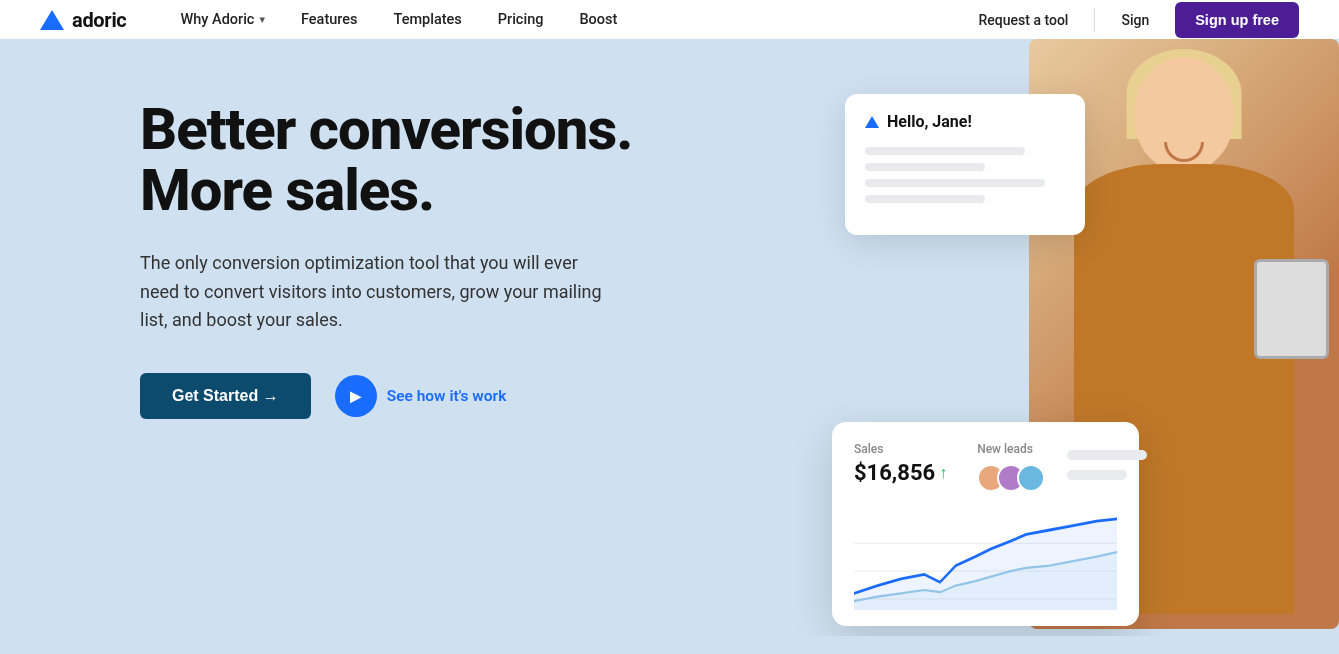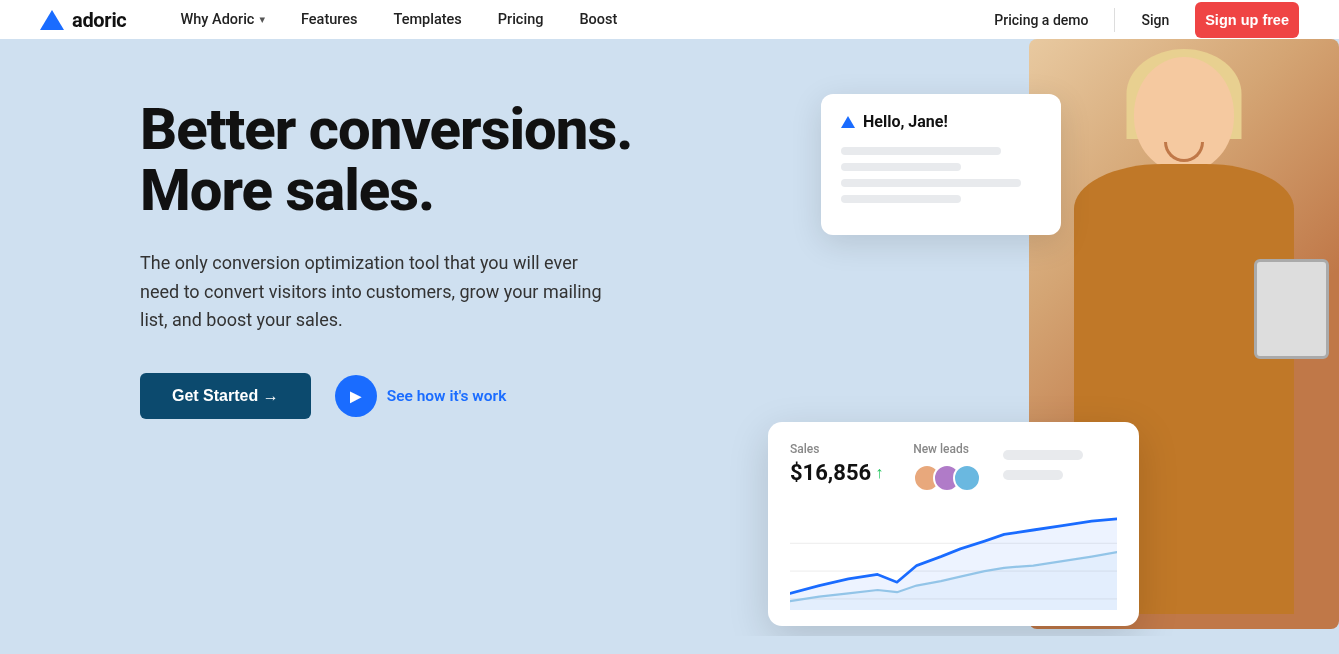--- a/index.html
+++ b/index.html
@@ -85,25 +85,25 @@
     }
     .btn-login {
       font-size: 14px;
       color: #222;
       font-weight: 500;
       cursor: pointer;
       padding: 8px 14px;
       text-decoration: none;
     }
     .btn-signup {
-      background: #ef4444;
+      background: #4c1d95;
       color: #fff;
       border: none;
       border-radius: 6px;
-      padding: 10px 10px;
+      padding: 10px 20px;
       font-size: 14.5px;
       font-weight: 600;
       cursor: pointer;
       white-space: nowrap;
     }
 
     
     .hero {
       background: #cfe0f0;
       height: calc(654px - 57px);
@@ -198,21 +198,21 @@
       width: 310px;
       height: 540px;
       background: #1a6cff;
       border-radius: 16px 0 0 16px;
     }
 
     
     .card-hello {
       position: absolute;
       top: 55px;
-      right: 278px;
+      right: 254px;
       width: 240px;
       background: #fff;
       border-radius: 12px;
       padding: 18px 20px 24px 20px;
       box-shadow: 0 8px 32px rgba(0,0,0,0.12);
     }
     .card-hello-header {
       display: flex;
       align-items: center;
       gap: 8px;
@@ -238,21 +238,21 @@
     }
     .card-line.w80 { width: 80%; }
     .card-line.w60 { width: 60%; }
     .card-line.w90 { width: 90%; }
 
     
     .card-dashboard {
       position: absolute;
       bottom: 10px;
       right: 200px;
-      width: 371px;
+      width: 307px;
       background: #fff;
       border-radius: 14px;
       padding: 20px 22px 16px 22px;
       box-shadow: 0 12px 40px rgba(0,0,0,0.15);
     }
     .dashboard-top {
       display: flex;
       gap: 30px;
       margin-bottom: 18px;
       align-items: flex-start;
@@ -411,21 +411,21 @@
     <a class="nav-item" href="#">
       <span>Pricing</span>
     </a>
     <a class="nav-item" href="#">
       <span>Boost</span>
     </a>
   </div>
 
   <div class="nav-right">
     <a class="btn-demo" href="#">
-      <span>Pricing a demo</span>
+      <span>Request a tool</span>
     </a>
     <div class="divider-v"></div>
     <a class="btn-login" href="#">
       <span>Sign</span>
     </a>
     <button class="btn-signup">
       <span>Sign up free</span>
     </button>
   </div>
 </nav>

